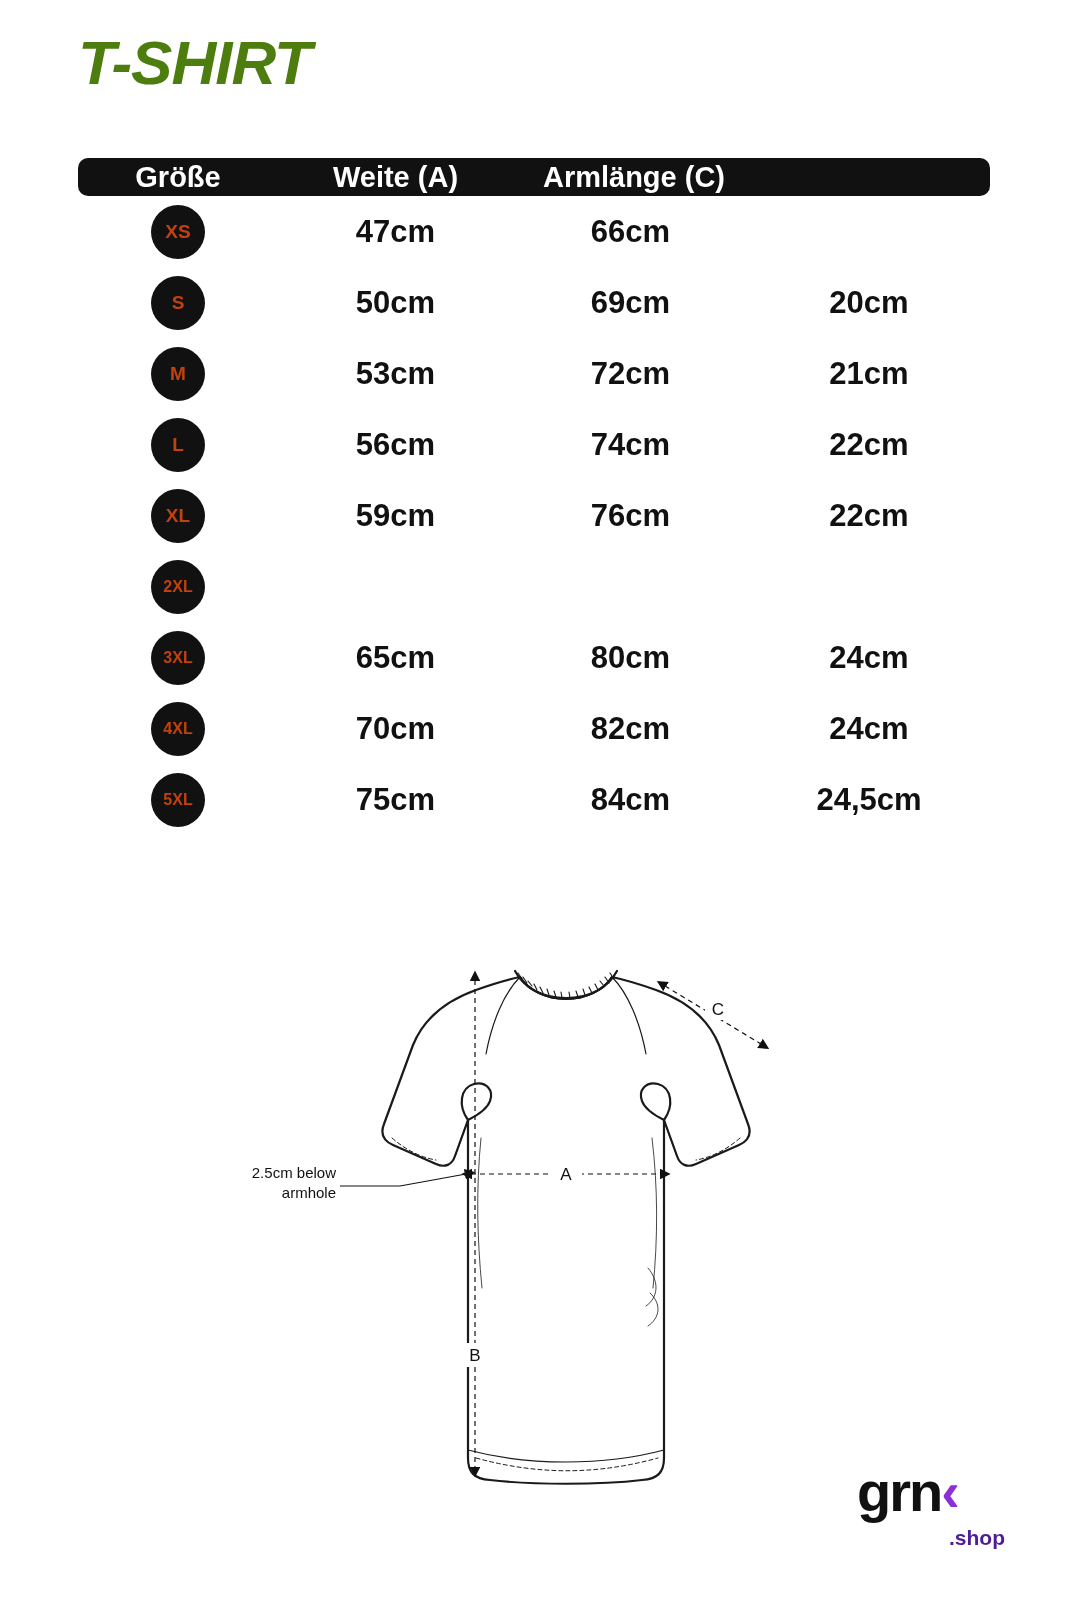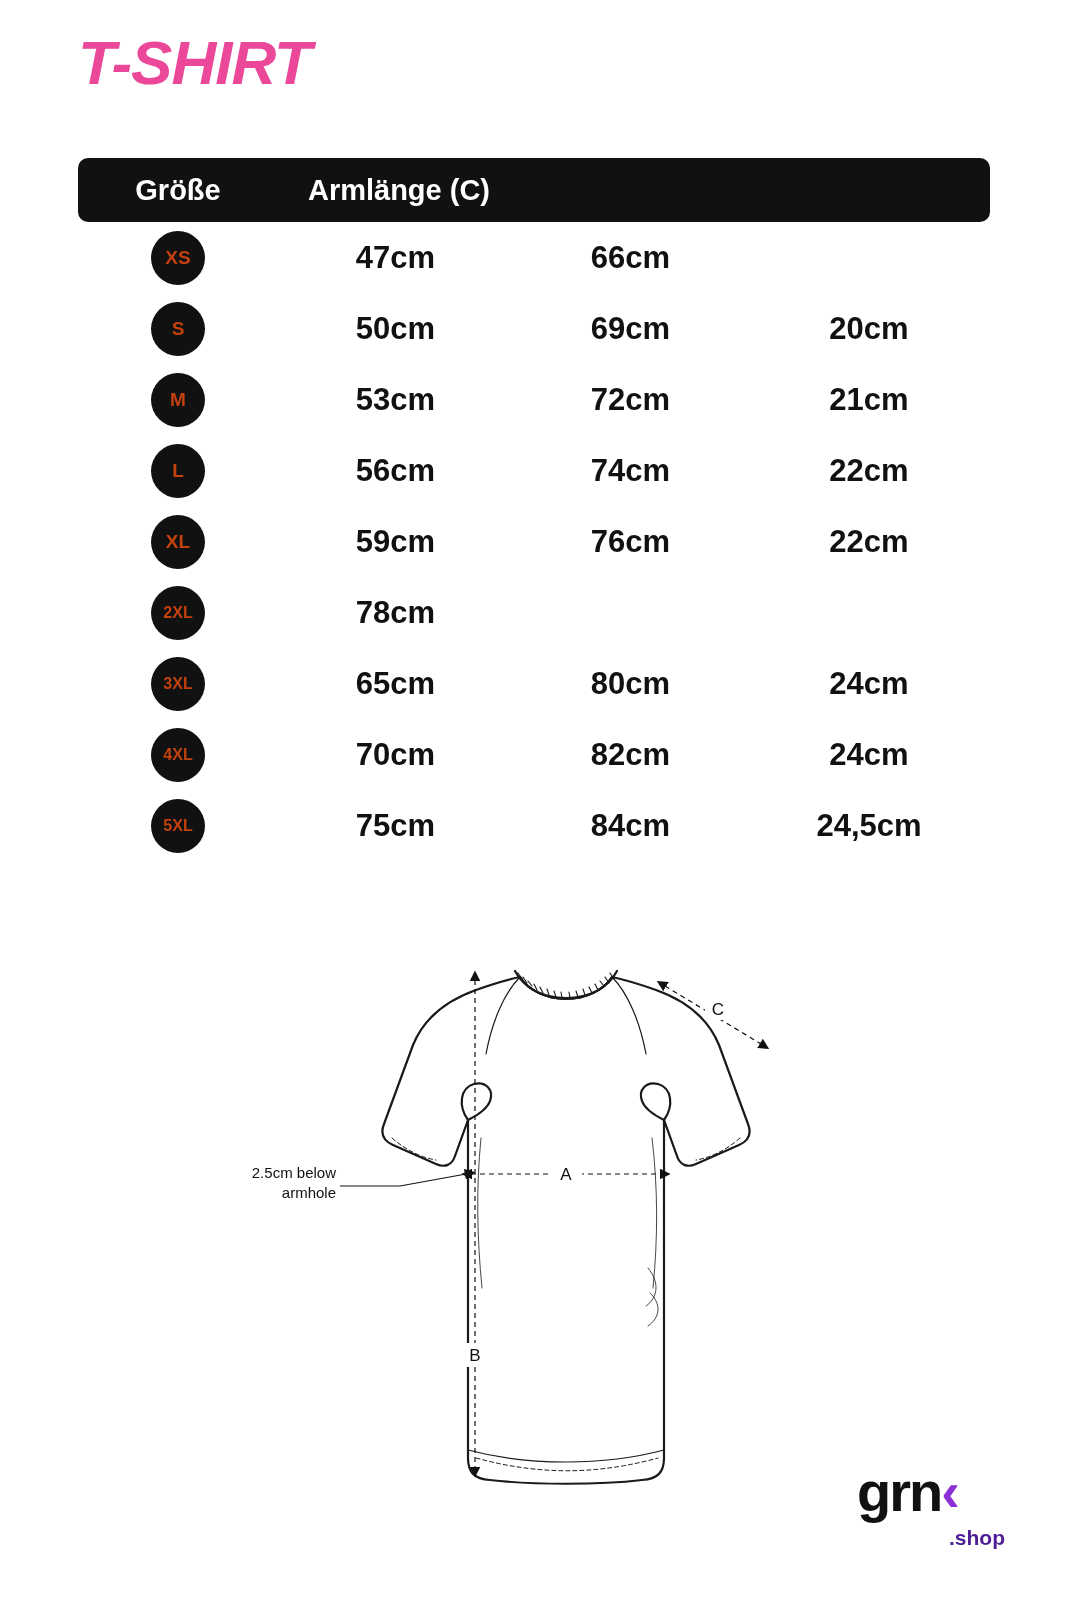--- a/index.html
+++ b/index.html
@@ -23,36 +23,36 @@
 
   
   .title {
     position: absolute;
     left: 78px;
     top: 32px;
     font-size: 62px;
     font-weight: bold;
     font-style: italic;
     letter-spacing: -1px;
-    color: #ec4899;
+    color: #4d7c0f;
     line-height: 1;
   }
 
   
   .table {
     position: absolute;
     left: 78px;
     top: 158px;
     width: 912px;
   }
 
   .thead {
     background: #111111;
     border-radius: 10px;
-    height: 64px;
+    height: 38px;
     display: flex;
     align-items: center;
     color: #ffffff;
   }
   .th {
     font-size: 29px;
     font-weight: bold;
     text-align: center;
   }
   .col-size  { width: 200px; }
@@ -138,20 +138,21 @@
 <body>
 
 <div class="page">
 
   <div class="title">T-SHIRT</div>
 
   <div class="table">
 
     <div class="thead">
       <div class="th col-size">Größe</div>
+      <div class="th col-a">Weite (A)</div>
       <div class="th col-c">Armlänge (C)</div>
     </div>
 
     <div class="trow">
       <div class="cell col-size">
         <div class="size-badge sz-1">XS</div>
       </div>
       <div class="cell col-a">47cm</div>
       <div class="cell col-b">66cm</div>
     </div>
@@ -189,21 +190,20 @@
       </div>
       <div class="cell col-a">59cm</div>
       <div class="cell col-b">76cm</div>
       <div class="cell col-c">22cm</div>
     </div>
 
     <div class="trow">
       <div class="cell col-size">
         <div class="size-badge sz-2">2XL</div>
       </div>
-      <div class="cell col-b">78cm</div>
     </div>
 
     <div class="trow">
       <div class="cell col-size">
         <div class="size-badge sz-2">3XL</div>
       </div>
       <div class="cell col-a">65cm</div>
       <div class="cell col-b">80cm</div>
       <div class="cell col-c">24cm</div>
     </div>

